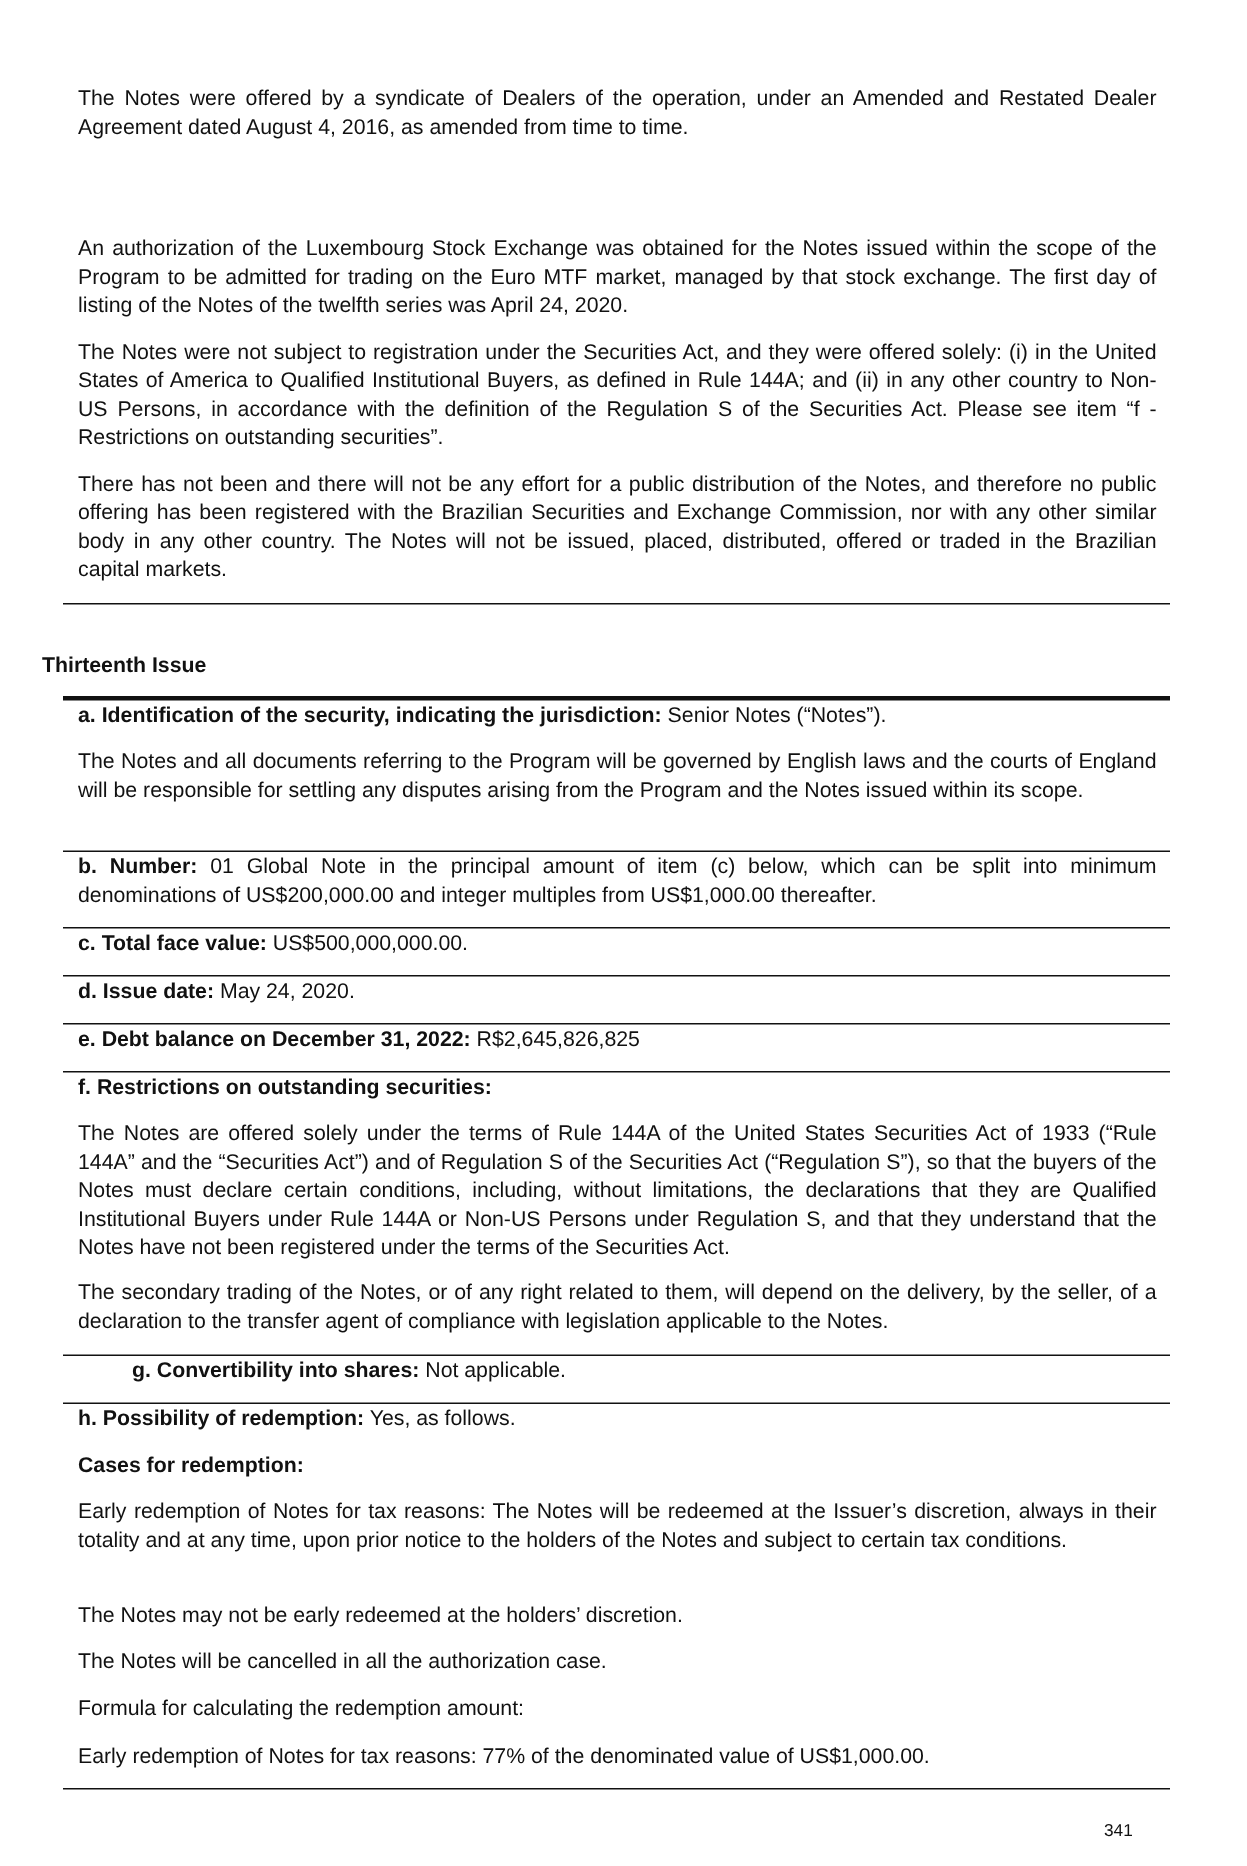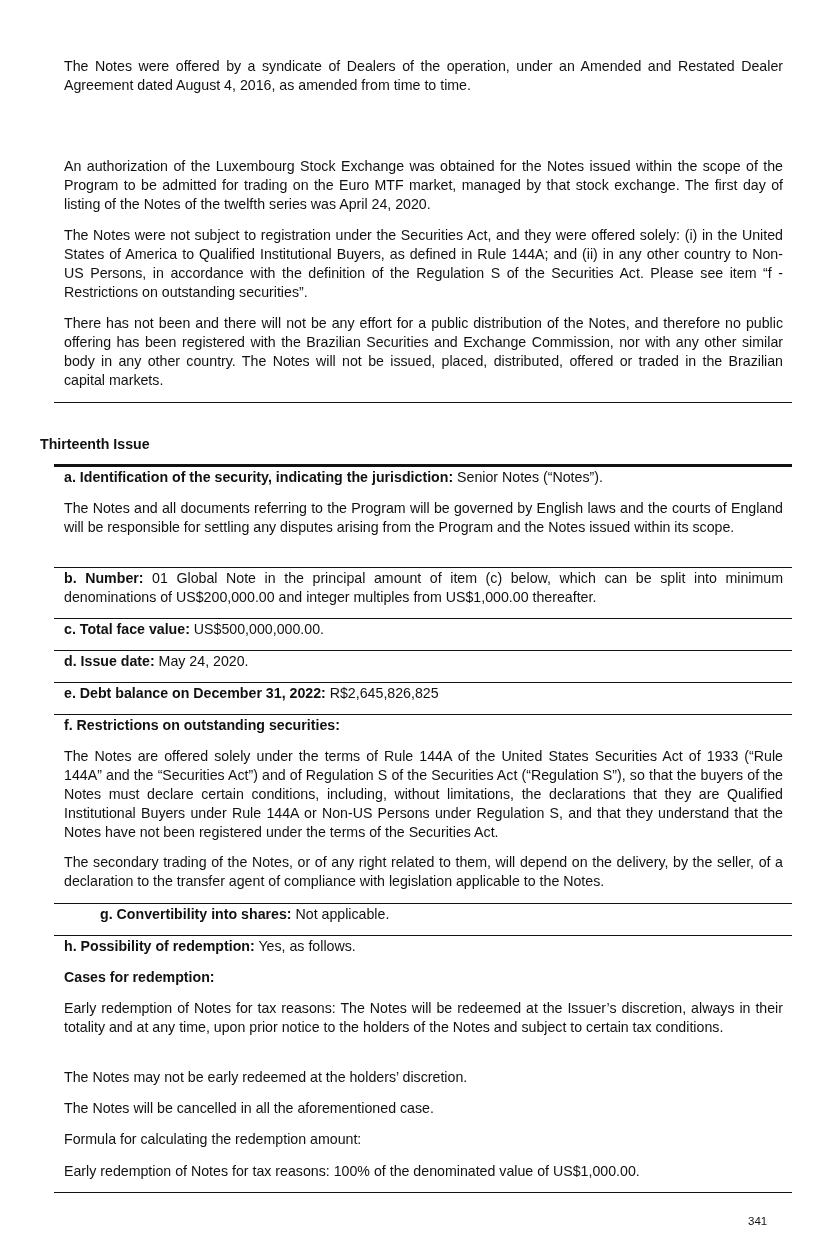--- a/index.html
+++ b/index.html
@@ -10,21 +10,21 @@
     body {
       width: 831px;
       height: 1244px;
       position: relative;
       overflow: hidden;
       font-family: "Liberation Sans", sans-serif;
       color: #111111;
     }
     .page {
       position: absolute;
-      left: 12px;
+      left: 0;
       top: 0;
       width: 702px;
       height: 1244px;
     }
     .body-text {
       position: absolute;
       left: 52px;
       width: 719px;
       font-size: 14.2px;
       line-height: 19px;
@@ -118,20 +118,20 @@
   </p>
 
   <div class="rule" style="top:935px;"></div>
 
   <p class="body-text" style="top:937px;">
     <span class="item-label">h. Possibility of redemption:</span><span> Yes, as follows.</span>
   </p>
   <p class="body-text item-label" style="top:968px;">Cases for redemption:</p>
   <p class="body-text" style="top:999px;">Early redemption of Notes for tax reasons: The Notes will be redeemed at the Issuer’s discretion, always in their totality and at any time, upon prior notice to the holders of the Notes and subject to certain tax conditions.</p>
   <p class="body-text" style="top:1068px;">The Notes may not be early redeemed at the holders’ discretion.</p>
-  <p class="body-text" style="top:1099px;">The Notes will be cancelled in all the aforementioned case.</p>
+  <p class="body-text" style="top:1099px;">The Notes will be cancelled in all the authorization case.</p>
   <p class="body-text" style="top:1130px;">Formula for calculating the redemption amount:</p>
-  <p class="body-text" style="top:1162px;">Early redemption of Notes for tax reasons: 100% of the denominated value of US$1,000.00.</p>
+  <p class="body-text" style="top:1162px;">Early redemption of Notes for tax reasons: 77% of the denominated value of US$1,000.00.</p>
 
   <div class="rule" style="top:1192px;"></div>
 
   <div class="page-number">341</div>
 </div>
 
 </body></html>

